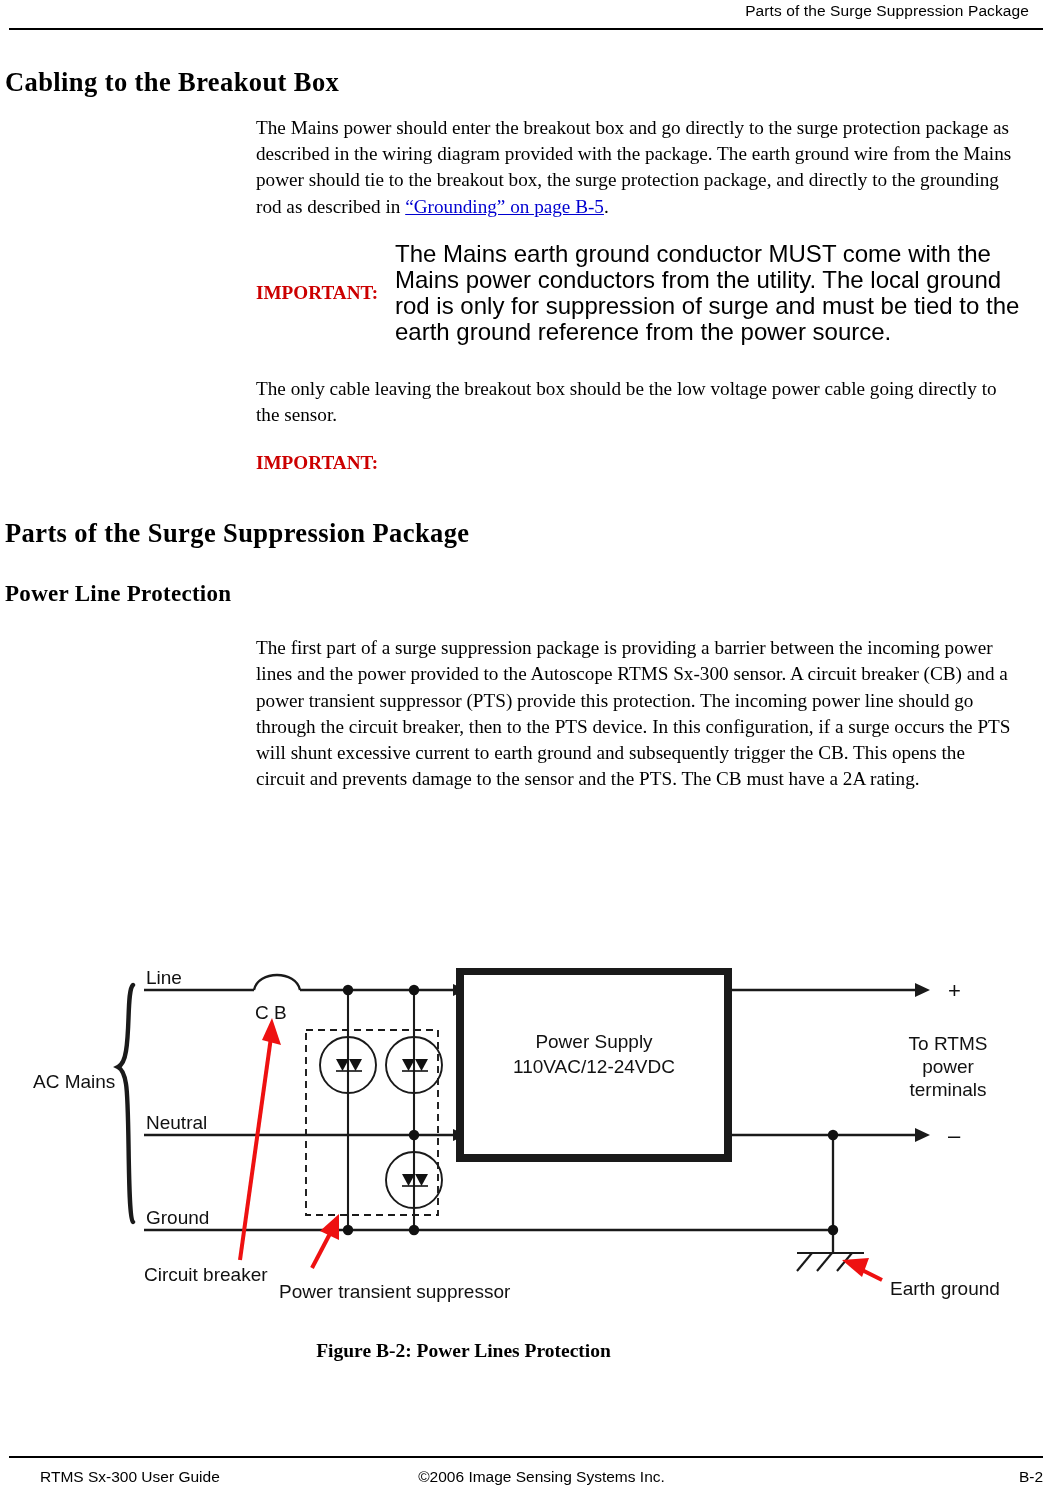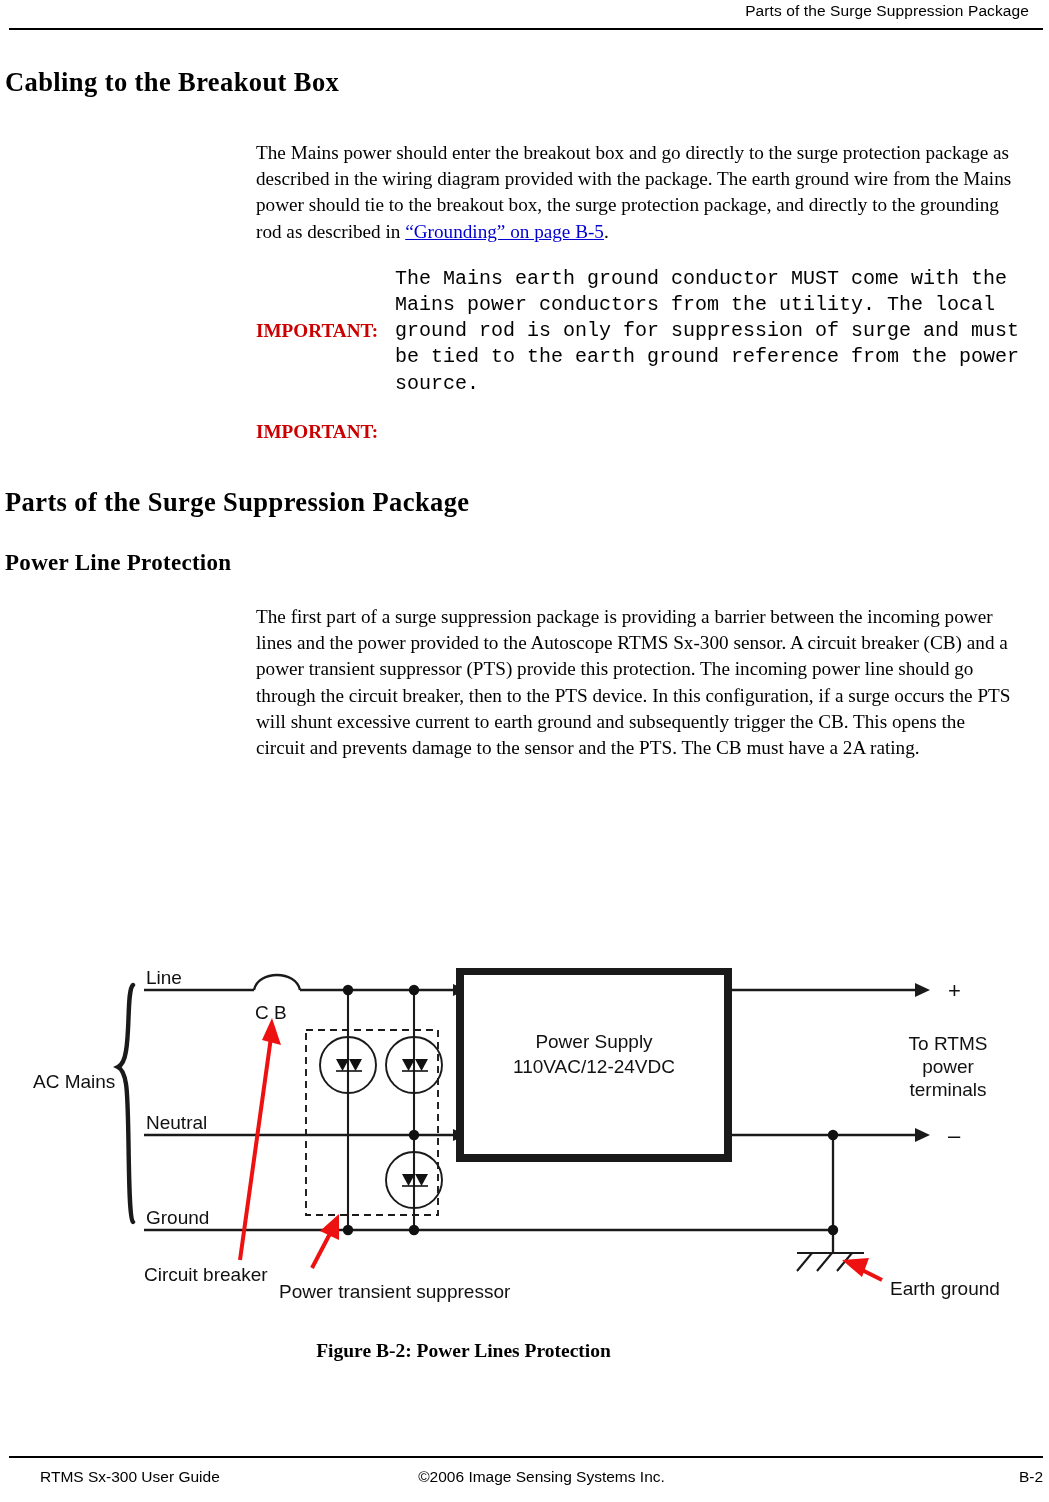--- a/index.html
+++ b/index.html
@@ -92,22 +92,22 @@
   .important-label {
     font-family: "Liberation Serif", serif;
     font-weight: bold;
     font-size: 19.2px;
     color: #cc0000;
     line-height: 26.2px;
     flex: 0 0 auto;
     width: 139px;
   }
   .important-text {
-    font-family: Liberation Mono, monospace;
-    font-size: 20px;
+    font-family: Liberation Sans, sans-serif;
+    font-size: 24px;
     line-height: 26.2px;
     flex: 1 1 auto;
   }
 
   
   .figure-wrap {
     position: absolute;
     left: 0;
     top: 968px;
     width: 914px;
@@ -152,30 +152,33 @@
 
 <div class="page-header">
   <div class="header-text">Parts of the Surge Suppression Package</div>
 </div>
 <div class="header-rule"></div>
 
 <div class="content">
 
   <h1 class="chapter-heading" style="margin-top:12px;">Cabling to the Breakout Box</h1>
 
-  <div class="body-block" style="margin-top:42px;">
+  <div class="body-block" style="margin-top:17px;">
     <p class="body-para"><span>The Mains power should enter the breakout box and go directly to the surge protection package as described in the wiring diagram provided with the package. The earth ground wire from the Mains power should tie to the breakout box, the surge protection package, and directly to the grounding rod as described in </span><a class="xref" href="#">“Grounding” on page B-5</a><span>.</span></p>
   </div>
 
   <div class="important-block" style="margin-top:21px;">
     <div class="important-label">IMPORTANT:</div>
     <div class="important-text">The Mains earth ground conductor MUST come with the Mains power conductors from the utility. The local ground rod is only for suppression of surge and must be tied to the earth ground reference from the power source.</div>
   </div>
 
 
+  <div class="body-block" style="margin-top:30px;">
+    <p class="body-para">The only cable leaving the breakout box should be the low voltage power cable going directly to the sensor.</p>
+  </div>
 
   <div class="important-block" style="margin-top:22px;">
     <div class="important-label">IMPORTANT:</div>
   </div>
 
   <h1 class="chapter-heading" style="margin-top:42px;">Parts of the Surge Suppression Package</h1>
 
   <h2 class="section-heading" style="margin-top:32px;">Power Line Protection</h2>
 
   <div class="body-block" style="margin-top:28px;">

